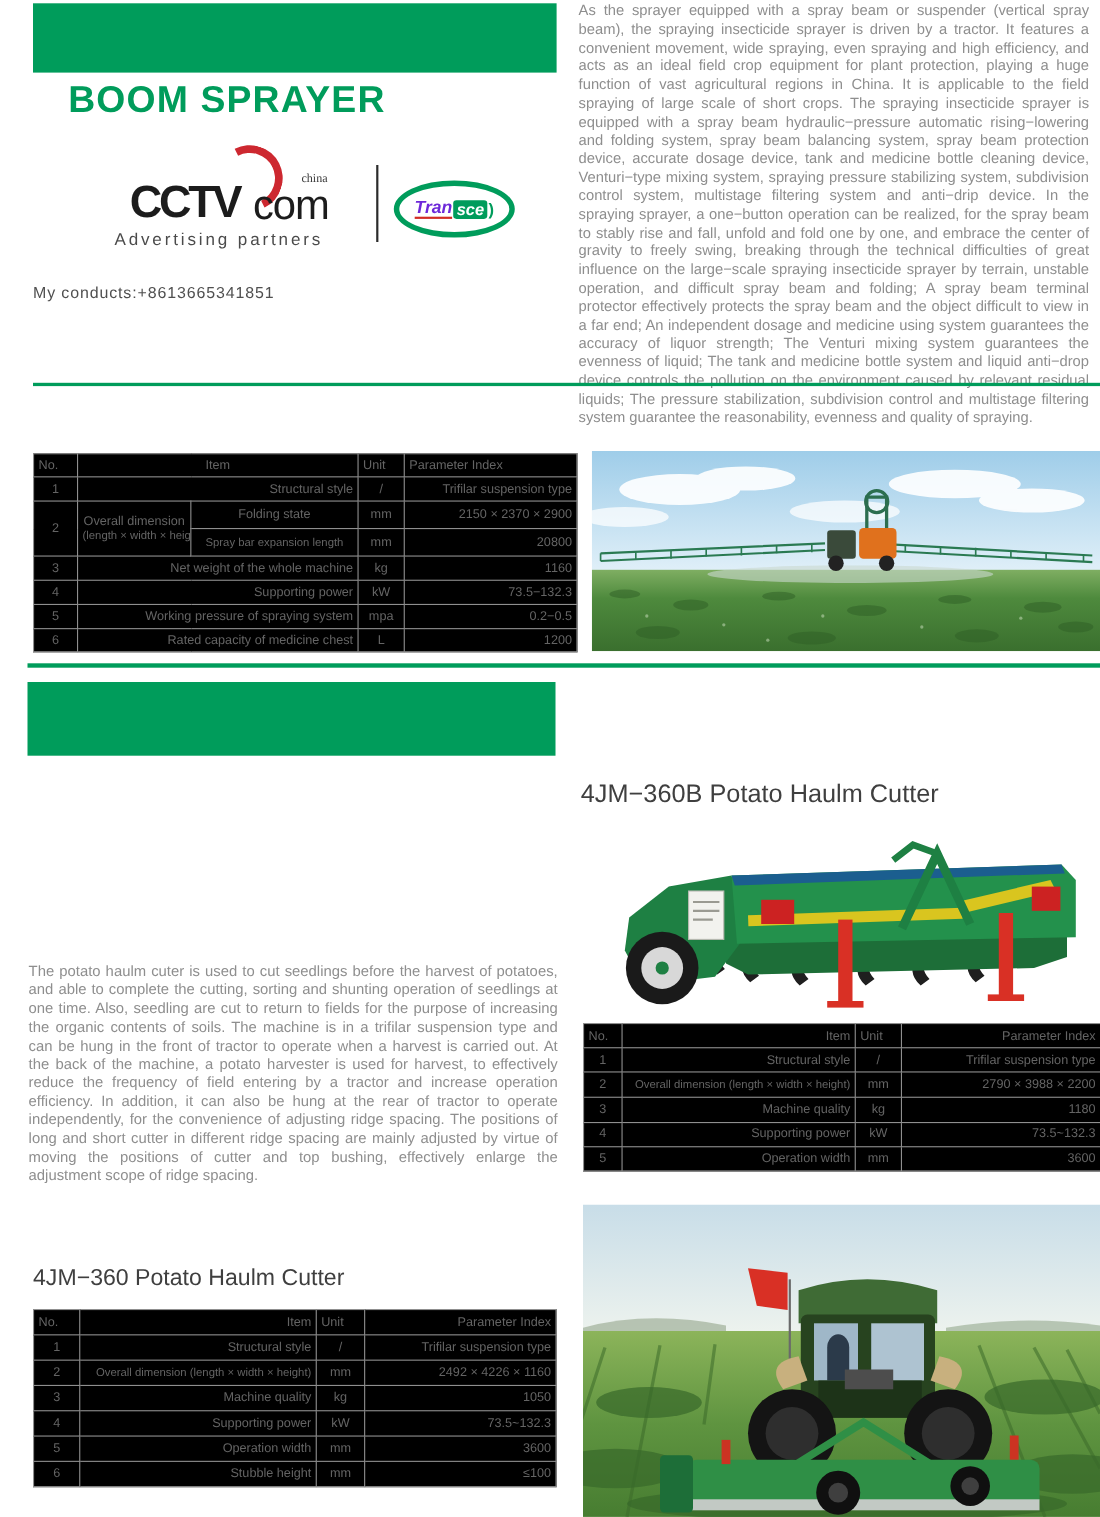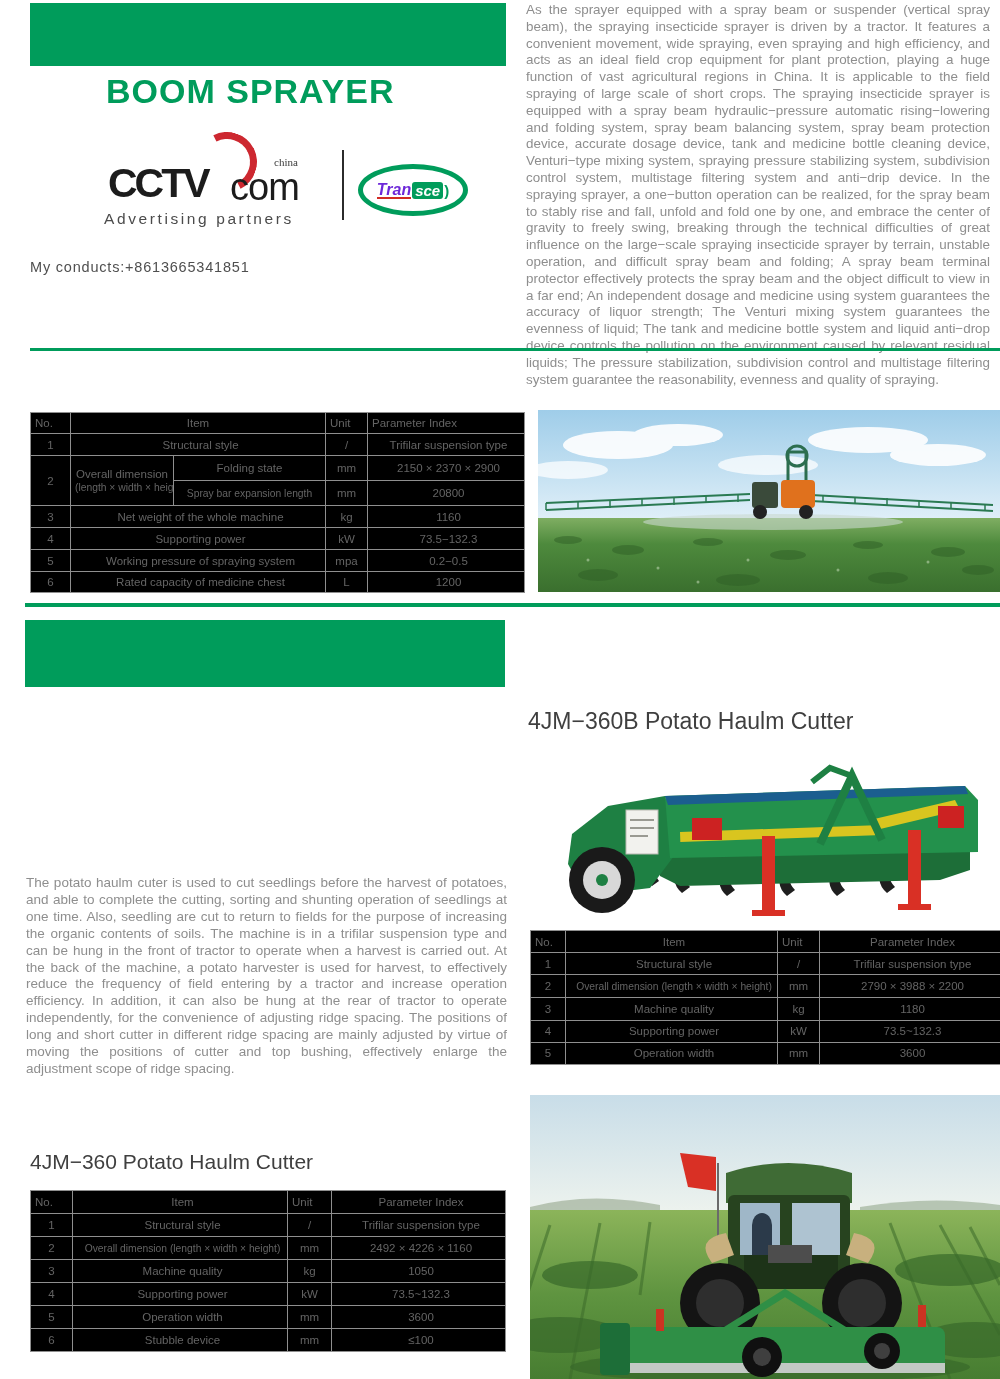--- a/index.html
+++ b/index.html
@@ -13,21 +13,21 @@
 
   
   .big-title{color:#009c5b;font-weight:700;letter-spacing:1px;}
   .sec-heading{color:#3f3f3f;font-weight:400;}
 
   
   .para{color:#8e8e8e;text-align:justify;}
 
   
   .cctv-wrap{width:230px;height:85px;}
-  .cctv-letters{position:absolute;left:6px;top:16px;font-size:41px;font-weight:800;letter-spacing:-3px;color:#1c1c1c;}
+  .cctv-letters{position:absolute;left:16px;top:16px;font-size:41px;font-weight:800;letter-spacing:-3px;color:#1c1c1c;}
   .cctv-arc{position:absolute;left:95px;top:-12px;width:46px;height:46px;border:7px solid #cd2830;
             border-radius:50%;border-left-color:transparent;border-bottom-color:transparent;
             transform:rotate(18deg);}
   .cctv-com{position:absolute;left:128px;top:22px;font-size:38px;font-weight:400;color:#1c1c1c;letter-spacing:-1px;}
   .cctv-china{position:absolute;left:172px;top:12px;font-family:"Liberation Serif","DejaVu Serif",serif;
               font-size:11px;color:#3a3a3a;}
   .cctv-tagline{position:absolute;left:2px;top:66px;font-size:15.5px;letter-spacing:2.6px;color:#4b4b4b;}
   .logo-divider{width:2px;background:#2b2b2b;}
   .transce{width:100px;height:42px;border:5px solid #009c5b;border-radius:50%;background:#fff;
            display:flex;align-items:center;justify-content:center;gap:1px;}
@@ -35,36 +35,36 @@
   .transce .p2{color:#fff;background:#009c5b;font-style:italic;font-weight:800;font-size:15px;
                padding:0 3px;border-radius:3px;line-height:17px;}
   .transce .p3{color:#009c5b;font-weight:800;font-size:15px;}
 
   .contact{color:#4f4f4f;font-size:14.5px;letter-spacing:.8px;line-height:21px;text-align:left;}
 
   
   table.t{border-collapse:collapse;table-layout:fixed;font-size:11.5px;color:#646464;background:#000000;}
   table.t td{border:1px solid #8f8f8f;padding:0 4px;overflow:hidden;white-space:nowrap;}
   .c{text-align:center;}
-  .l{text-align:center;padding-left:9px !important;}
+  .l{text-align:right;padding-left:9px !important;}
   .small{font-size:10.3px;}
   .dimcell span{display:block;text-align:center;line-height:13px;}
   .dimcell .sub{font-size:10.3px;}
 
   
   .photo{display:block;}
 </style>
 </head>
 <body>
 
 <div id="page">
 
   <div class="abs green-bar" style="left:30px;top:3px;width:476px;height:63px;"></div>
 
-  <div class="abs big-title" style="left:62px;top:72px;font-size:34px;margin-left:44px;">BOOM SPRAYER</div>
+  <div class="abs big-title" style="left:62px;top:72px;font-size:34px;">BOOM SPRAYER</div>
 
   <div class="abs cctv-wrap" style="left:102px;top:144px;">
     <span class="cctv-letters">CCTV</span>
     <span class="cctv-arc"></span>
     <span class="cctv-com">com</span>
     <span class="cctv-china">china</span>
     <span class="cctv-tagline">Advertising partners</span>
   </div>
 
   <div class="abs logo-divider" style="left:342px;top:150px;height:70px;"></div>
@@ -341,21 +341,21 @@
       <td class="l">73.5~132.3</td>
     </tr>
     <tr style="height:23px;">
       <td class="c">5</td>
       <td class="l">Operation width</td>
       <td class="c">mm</td>
       <td class="l">3600</td>
     </tr>
     <tr style="height:23px;">
       <td class="c">6</td>
-      <td class="l">Stubble device</td>
+      <td class="l">Stubble height</td>
       <td class="c">mm</td>
       <td class="l">≤100</td>
     </tr>
   </tbody>
     </table>
 
   <svg class="abs photo" style="left:530px;top:1095px;" width="470" height="284" viewBox="0 0 470 284">
     <defs>
       <linearGradient id="sky2" x1="0" y1="0" x2="0" y2="1">
         <stop offset="0" stop-color="#c8dde8"></stop>

